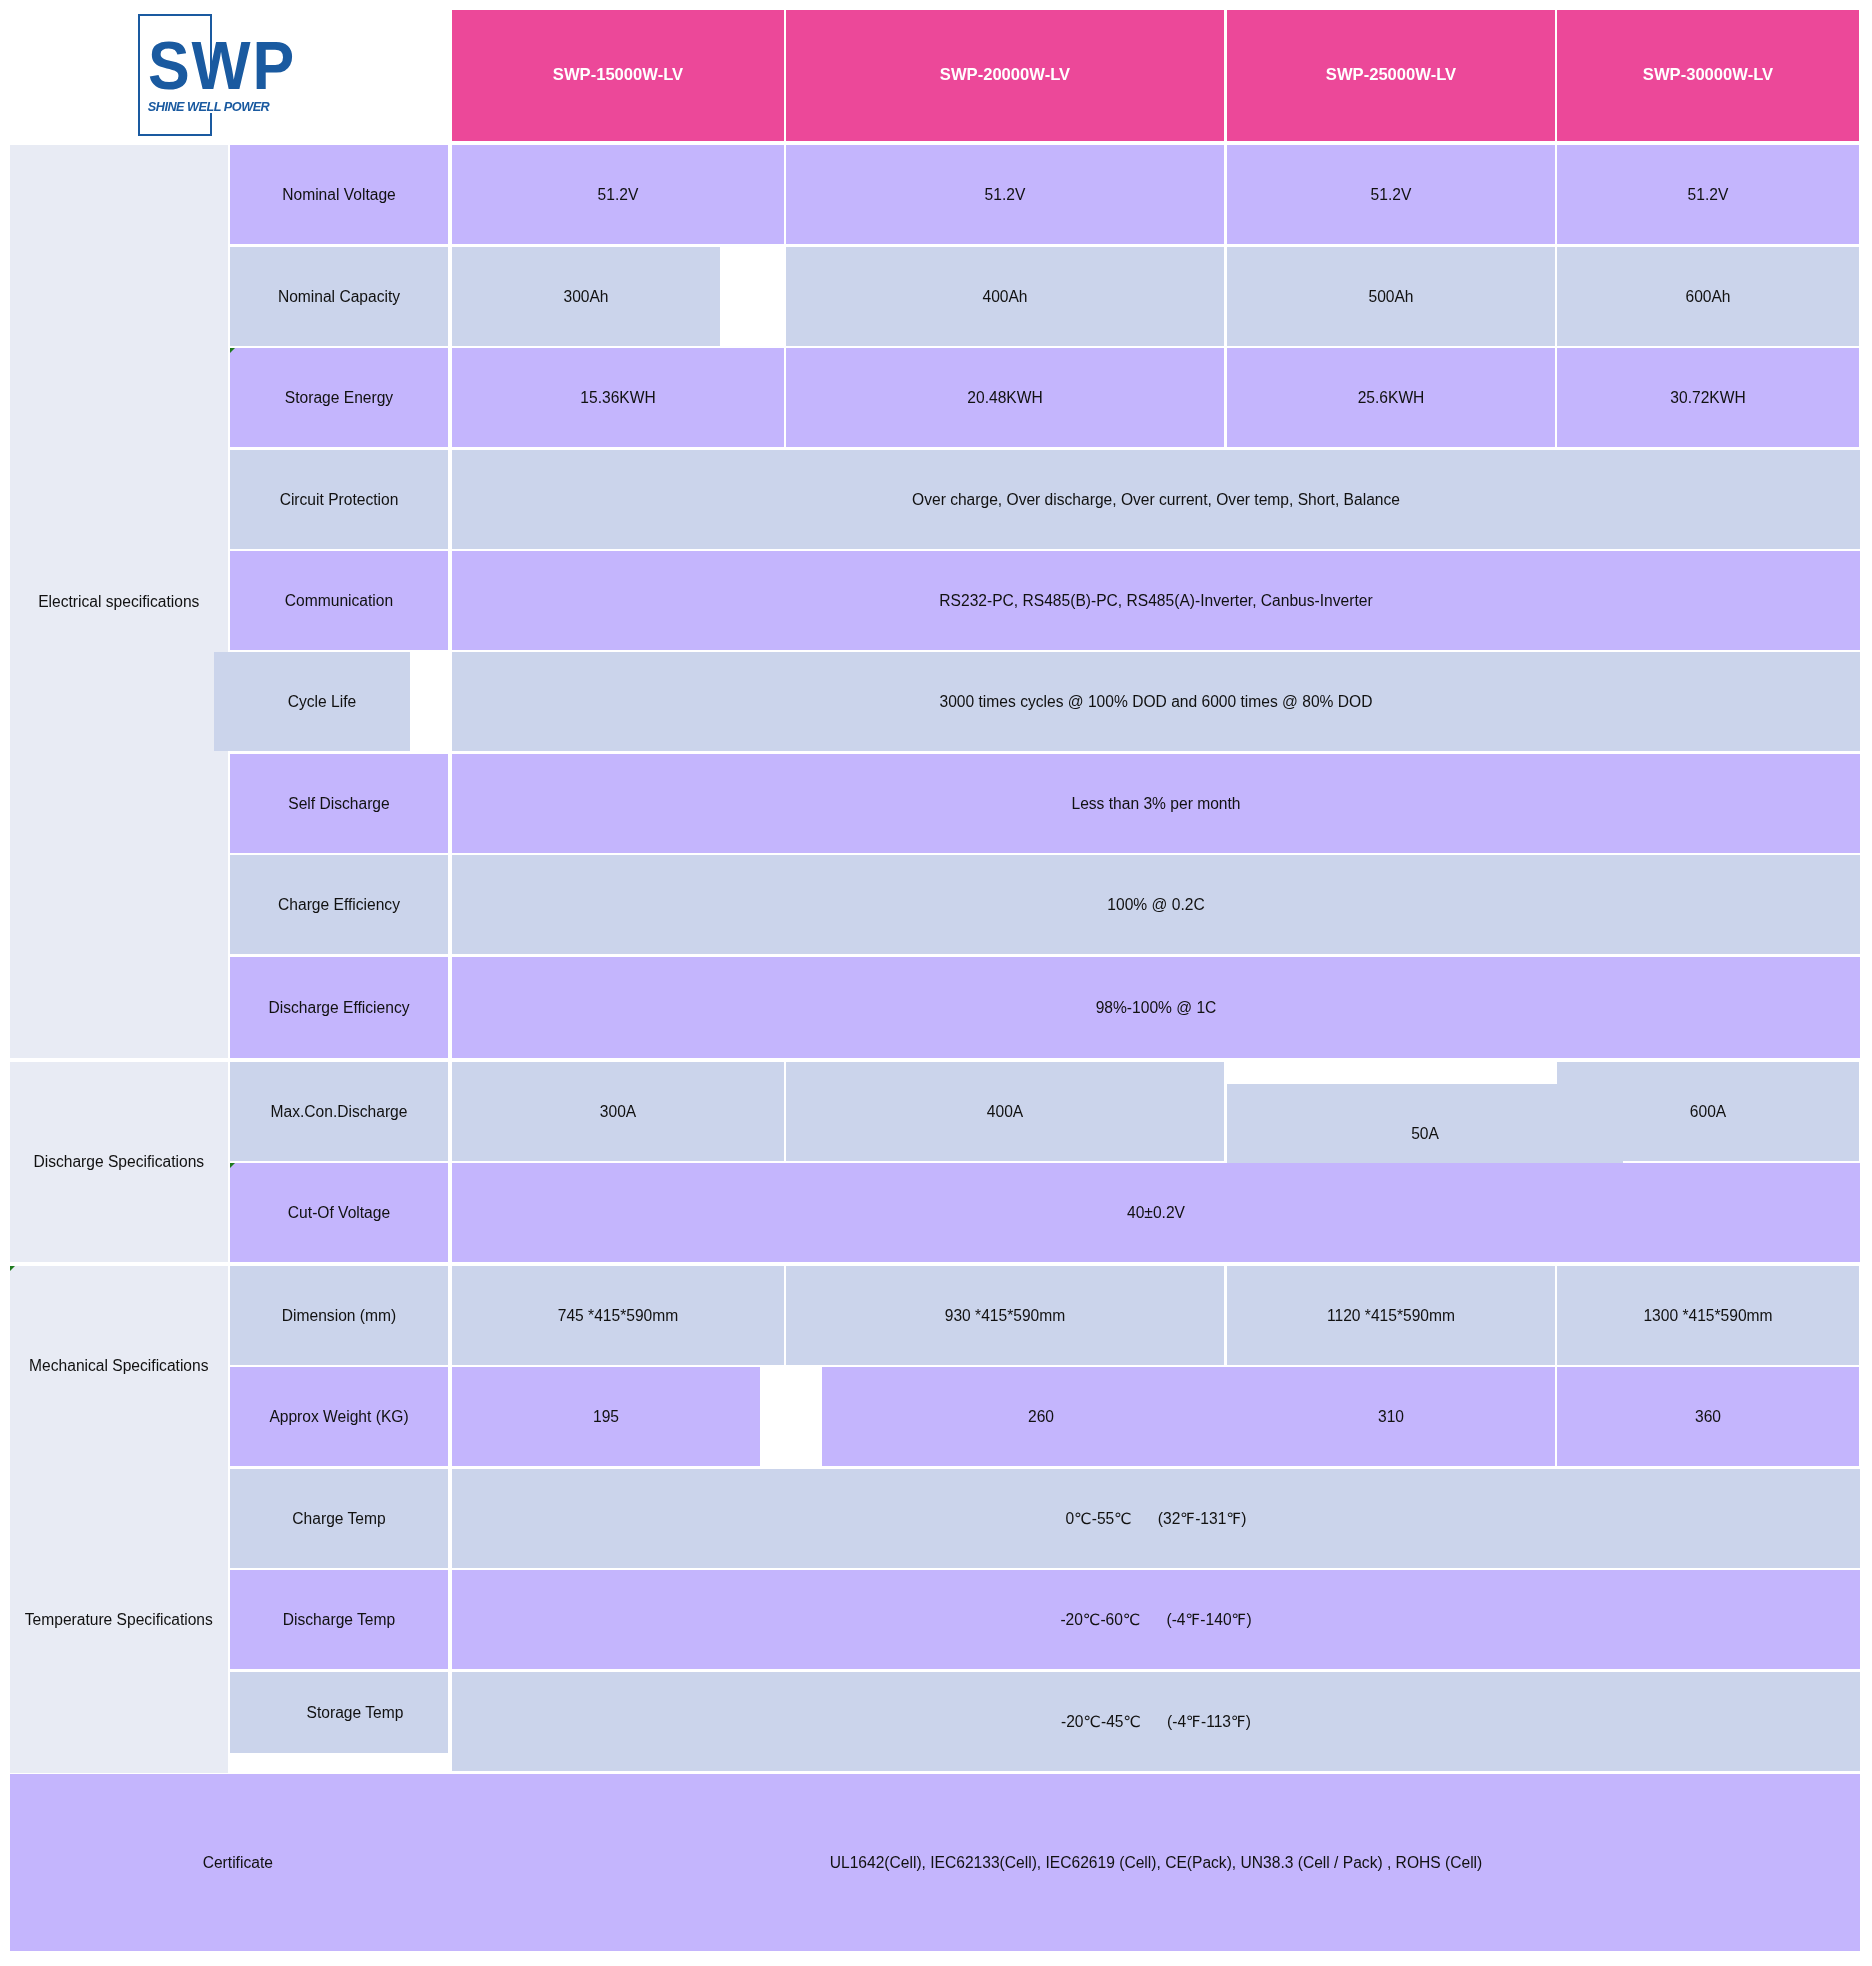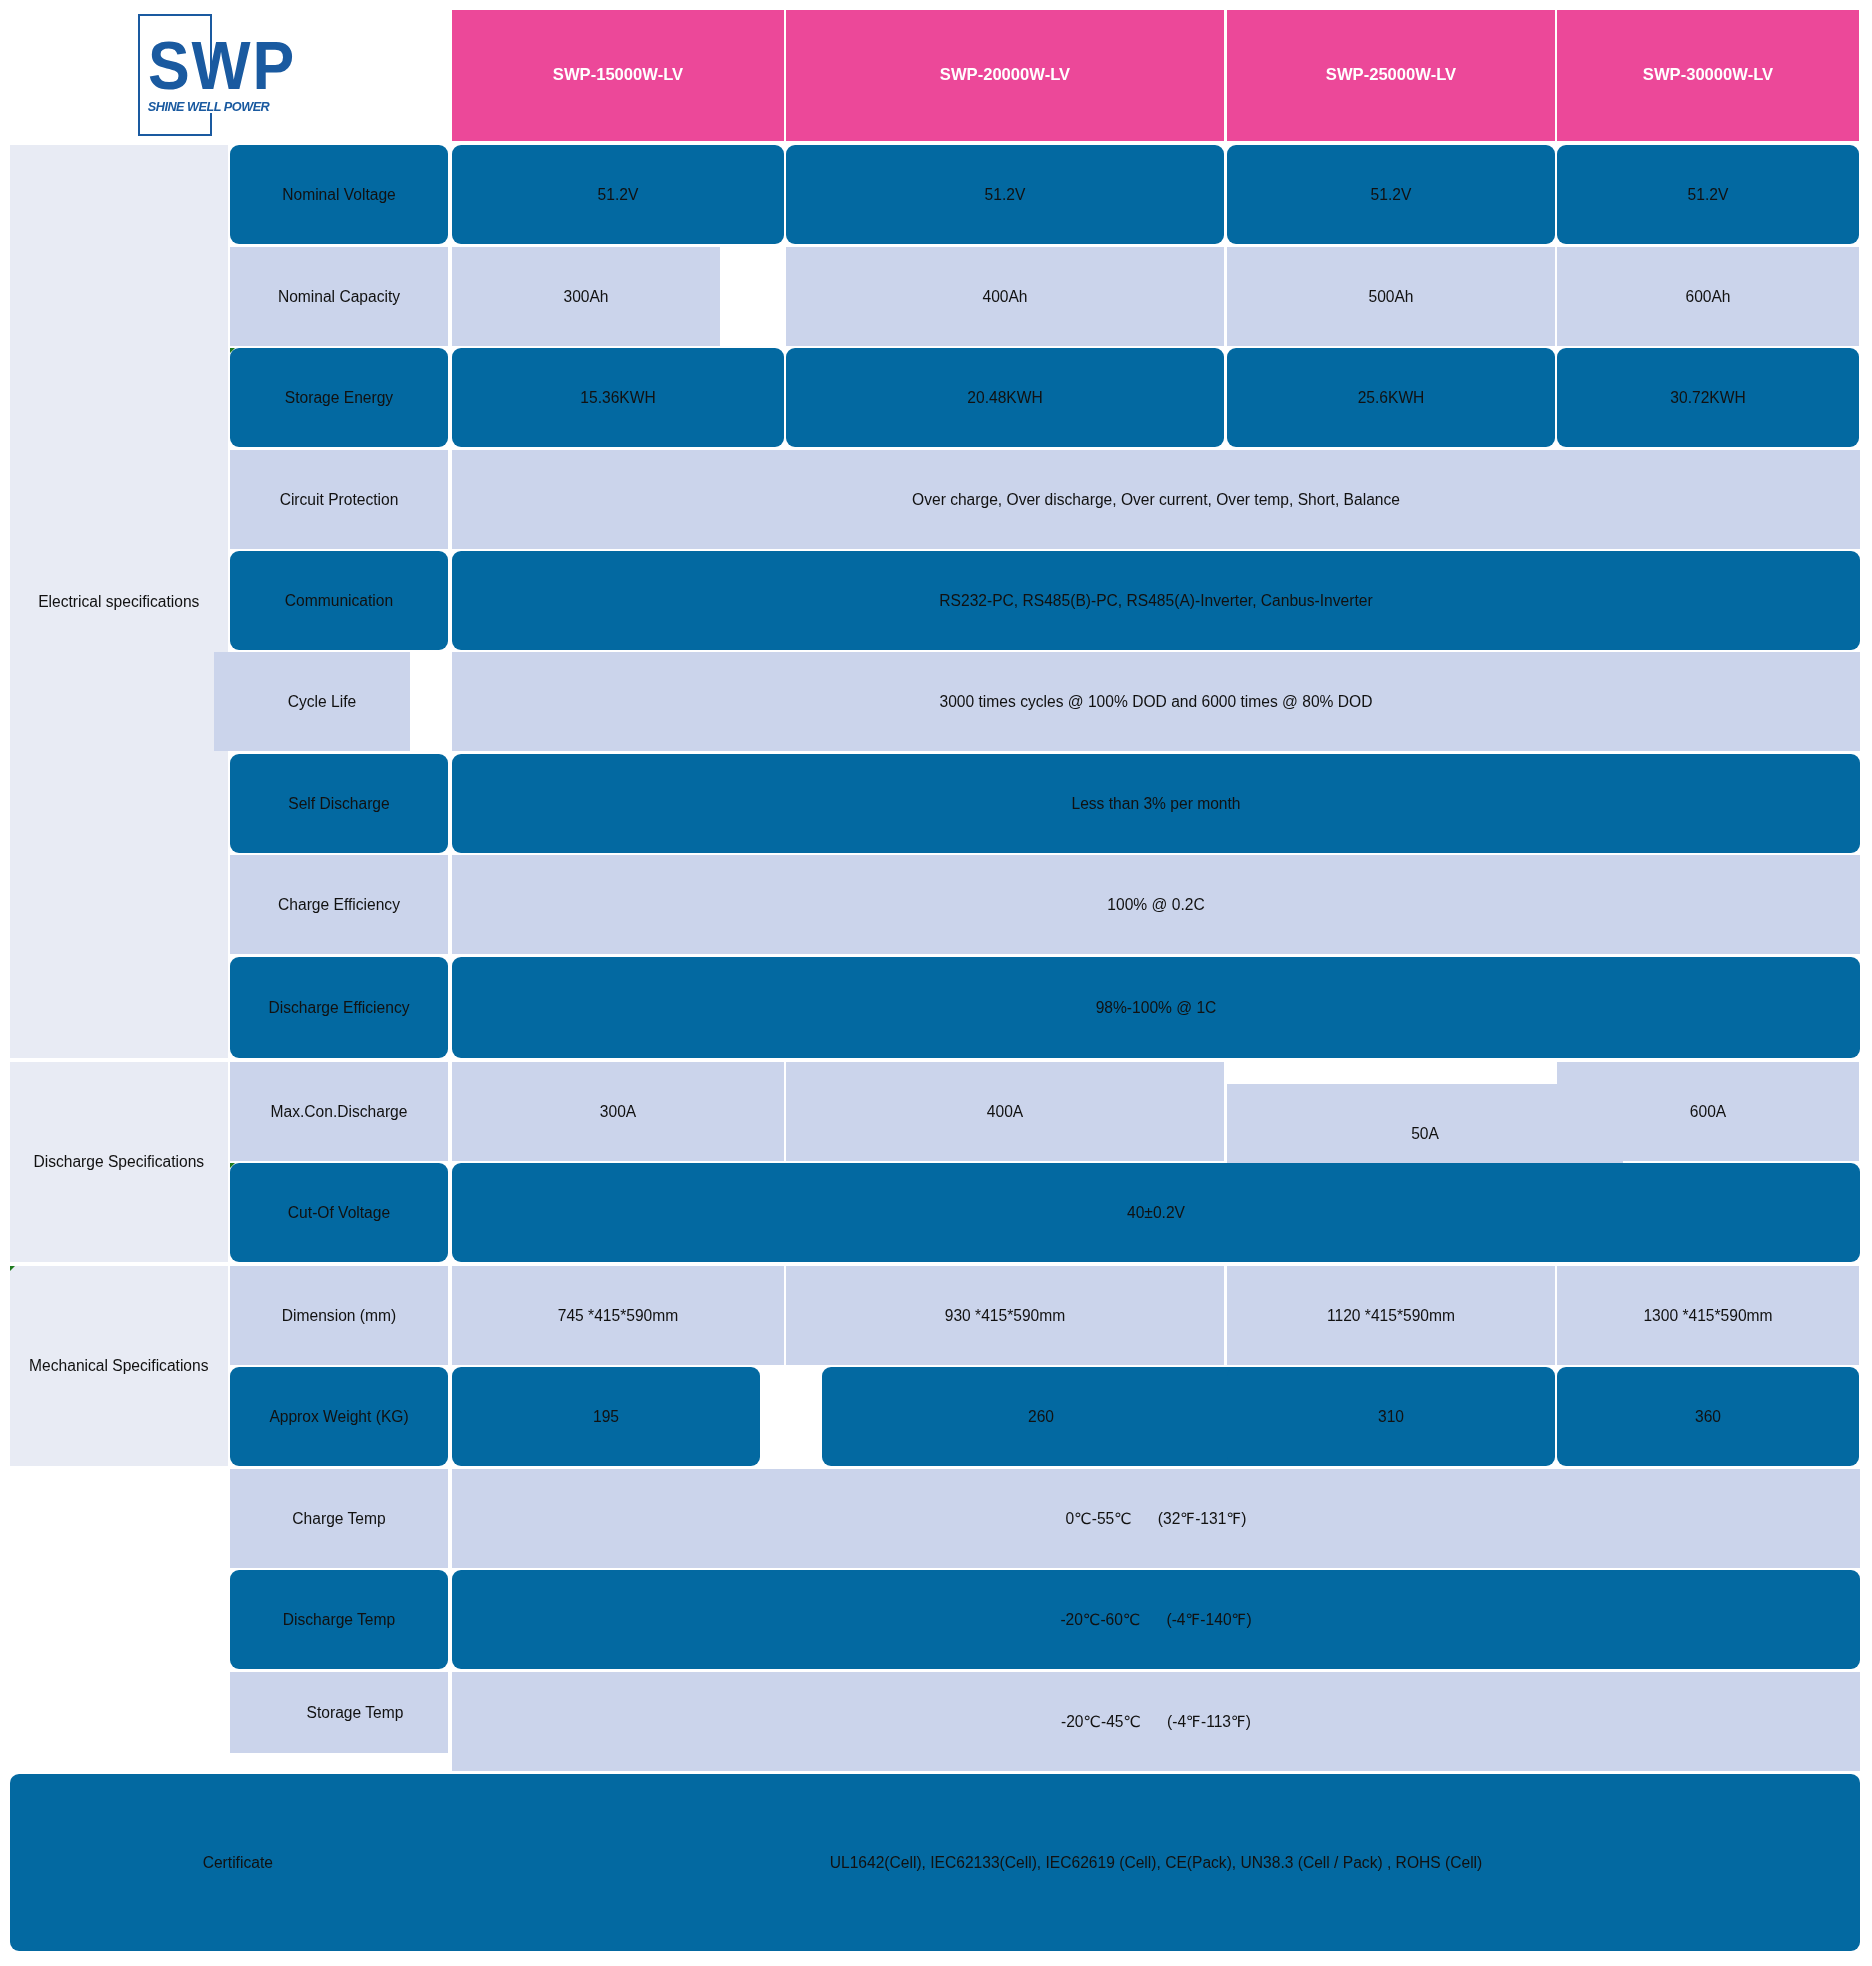--- a/index.html
+++ b/index.html
@@ -11,21 +11,21 @@
   .logo-frame-gap { position:absolute; left:68px; top:62px; width:9.8px; height:37px; background:#fff; }
   .logo-swp { position:absolute; left:9.8px; top:17.6px; font-size:68px; font-weight:bold;
               color:#1a5aa0; letter-spacing:2px; line-height:1; transform:scaleX(0.92); transform-origin:left top; }
   .logo-sub { position:absolute; left:9.8px; top:86px; font-size:12.7px; font-weight:bold; font-style:italic;
               color:#1a5aa0; letter-spacing:-0.5px; white-space:nowrap; }
 
   .sheet { position:absolute; left:0; top:0; width:1872px; height:1966px; }
   .cell { position:absolute; display:flex; align-items:center; justify-content:center;
           text-align:center; font-size:15.6px; box-sizing:border-box; }
   .hdr { background:#ec4899; color:#ffffff; font-weight:bold; font-size:16.6px; }
-  .light { background:#0369a1;border-radius:9px; }
+  .light { background:#c4b5fd; }
   .dark { background:#cbd4eb; }
   .cat { background:#e8ebf4; }
   .mark { position:absolute; width:0; height:0; border-top:5.9px solid #1e7a1e; border-right:5.9px solid transparent; }
 </style>
 </head>
 <body>
 
 <div class="sheet">
 
   <div class="logo">
@@ -36,20 +36,21 @@
   </div>
 
   <div class="cell hdr" style="left:452px;top:9.8px;width:332px;height:131px;">SWP-15000W-LV</div>
   <div class="cell hdr" style="left:786px;top:9.8px;width:438px;height:131px;">SWP-20000W-LV</div>
   <div class="cell hdr" style="left:1227px;top:9.8px;width:328px;height:131px;">SWP-25000W-LV</div>
   <div class="cell hdr" style="left:1557px;top:9.8px;width:302px;height:131px;">SWP-30000W-LV</div>
 
   <div class="cell cat" style="left:9.8px;top:145px;width:218px;height:913px;">Electrical specifications</div>
   <div class="cell cat" style="left:9.8px;top:1062px;width:218px;height:200px;">Discharge Specifications</div>
   <div class="cell cat" style="left:9.8px;top:1266px;width:218px;height:200px;">Mechanical Specifications</div>
+  <div class="cell cat" style="left:9.8px;top:1466px;width:218px;height:307px;">Temperature Specifications</div>
 
   <div class="cell light" style="left:230px;top:145px;width:218px;height:99px;">Nominal Voltage</div>
   <div class="cell light" style="left:452px;top:145px;width:332px;height:99px;">51.2V</div>
   <div class="cell light" style="left:786px;top:145px;width:438px;height:99px;">51.2V</div>
   <div class="cell light" style="left:1227px;top:145px;width:328px;height:99px;">51.2V</div>
   <div class="cell light" style="left:1557px;top:145px;width:302px;height:99px;">51.2V</div>
 
   <div class="cell dark" style="left:230px;top:247px;width:218px;height:99px;">Nominal Capacity</div>
   <div class="cell dark" style="left:452px;top:247px;width:268px;height:99px;">300Ah</div>
   <div class="cell dark" style="left:786px;top:247px;width:438px;height:99px;">400Ah</div>

